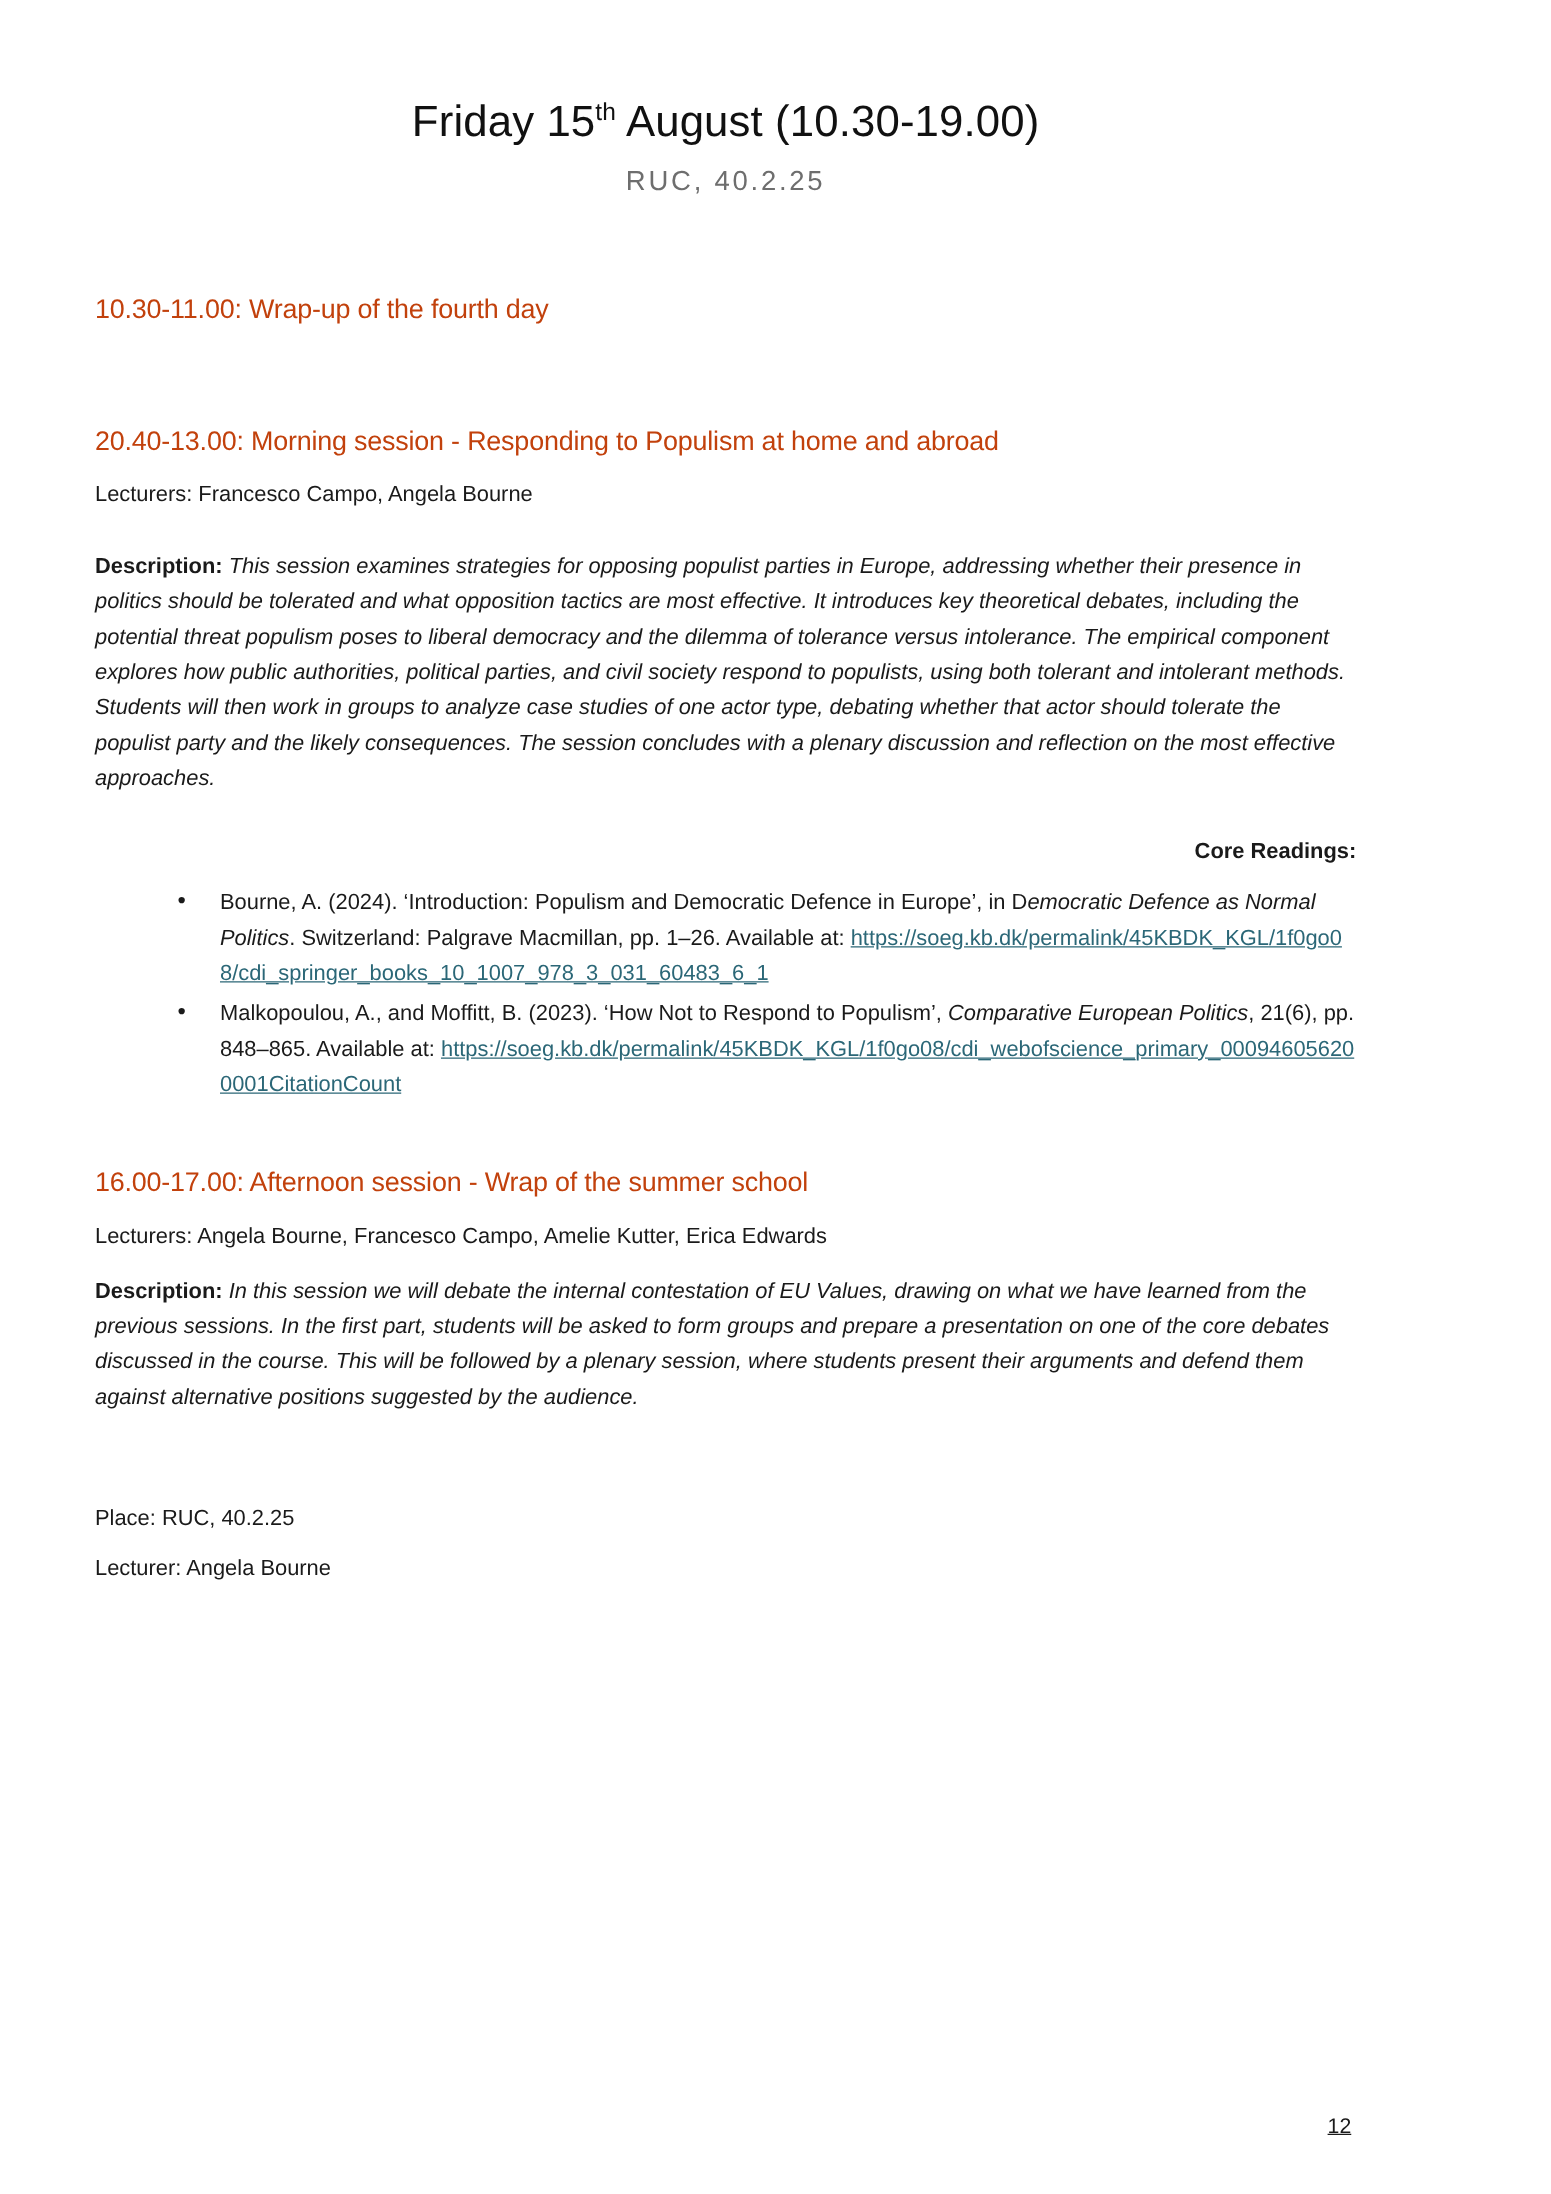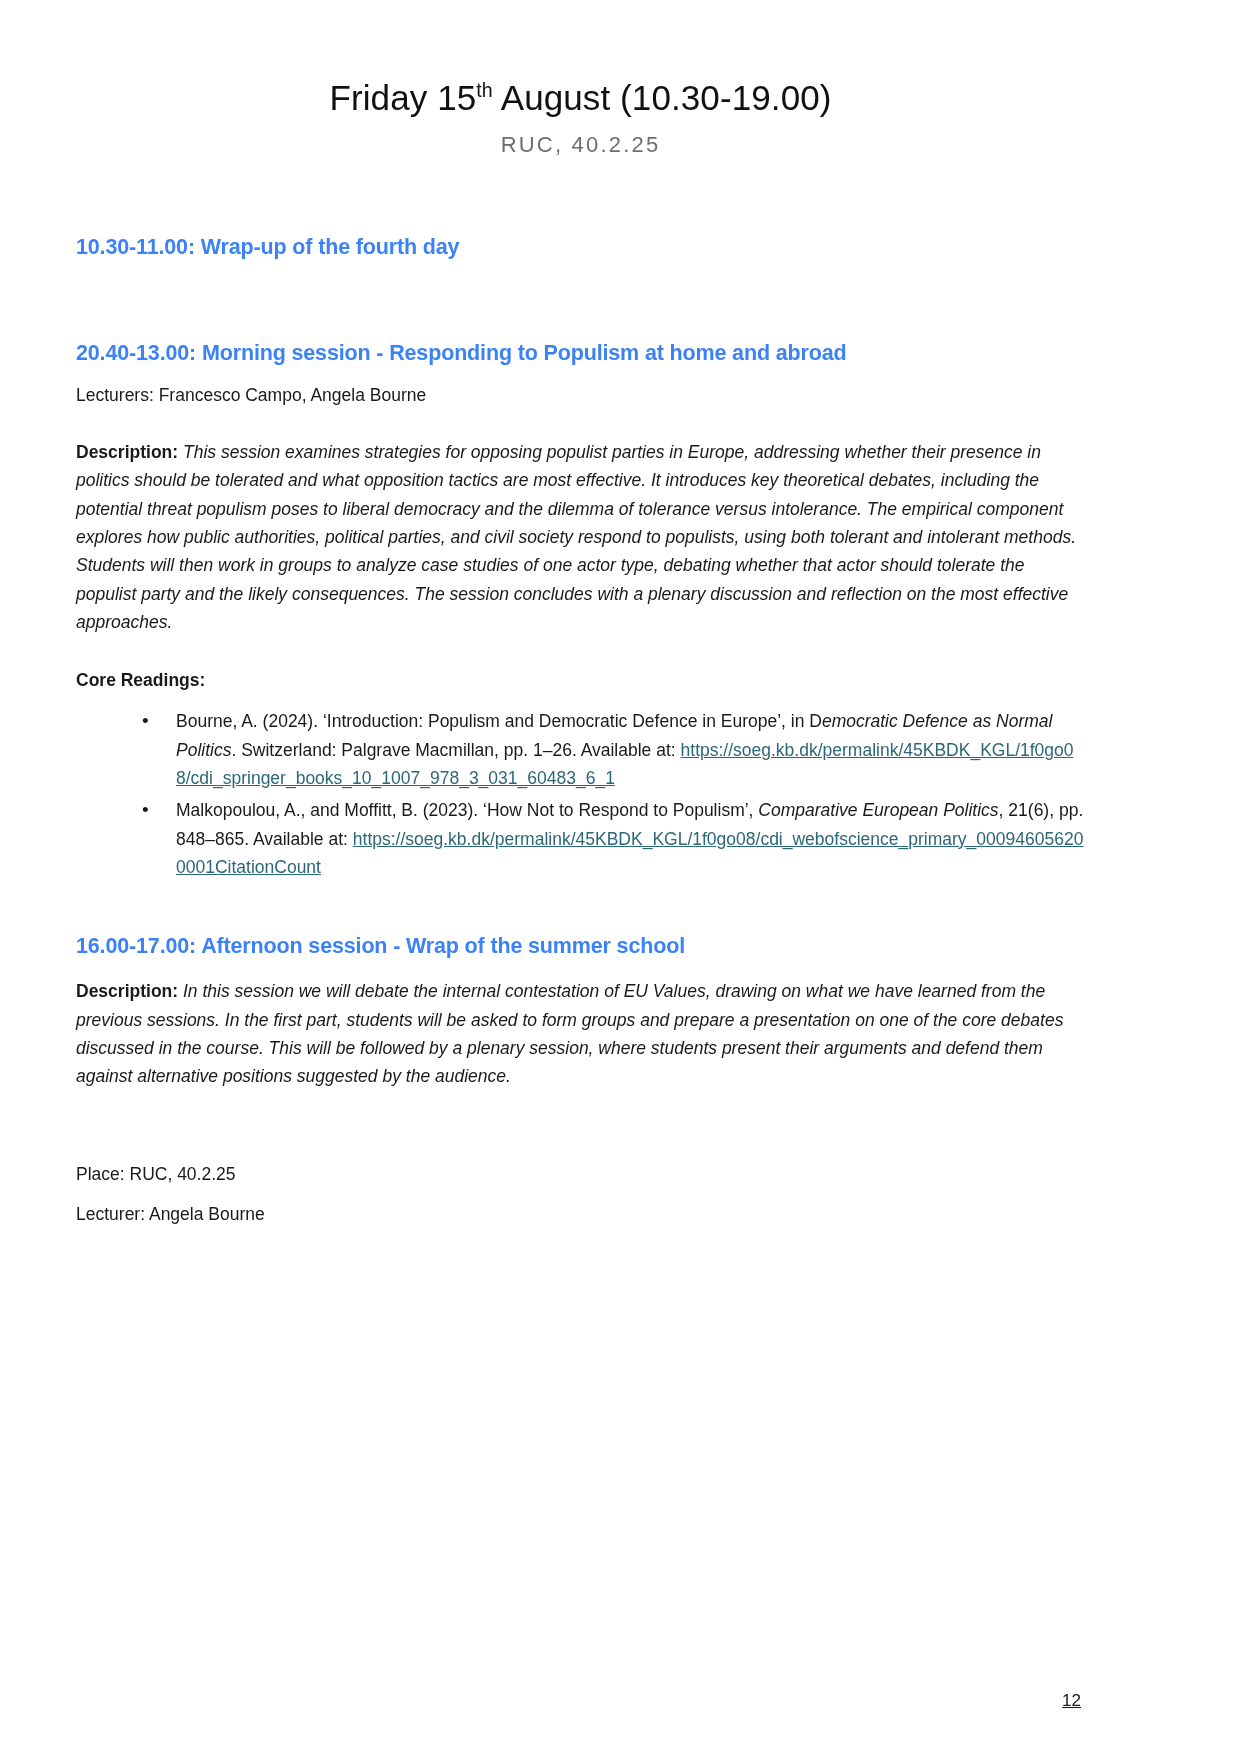--- a/index.html
+++ b/index.html
@@ -42,23 +42,23 @@
     text-align: center;
     font-size: 22px;
     color: #6e6e6e;
     letter-spacing: 2.2px;
     margin: 12px 0 0 0;
     font-weight: 400;
   }
 
   
   h2.session-heading {
-    color: #3b82f6;
+    color: #c2410c;
     font-size: 21.5px;
-    font-weight: 700;
+    font-weight: 400;
     letter-spacing: -0.15px;
     margin: 0;
     line-height: 1.3;
   }
 
   .sec {
     margin: 0;
   }
   .sp-top-1 { margin-top: 76px; }
   .sp-top-2 { margin-top: 78px; }
@@ -88,20 +88,21 @@
   .desc .body-it {
     font-style: italic;
   }
 
   .desc.tight { margin-top: 16px; }
 
   .readings-label {
     font-size: 17.5px;
     font-weight: 700;
     margin-top: 34px;
+    text-align: right;
   }
 
   ul.readings {
     margin: 16px 0 0 0;
     padding-left: 66px;
     list-style: none;
   }
   ul.readings > li {
     position: relative;
     font-size: 17.5px;
@@ -160,20 +161,21 @@
       <li><span>Bourne, A. (2024). ‘Introduction: Populism and Democratic Defence in Europe’, in D</span><em>emocratic Defence as Normal Politics</em><span>. Switzerland: Palgrave Macmillan, pp. 1–26. Available at: </span><span class="url">https://soeg.kb.dk/permalink/45KBDK_KGL/1f0go08/cdi_springer_books_10_1007_978_3_031_60483_6_1</span></li>
 
       <li><span>Malkopoulou, A., and Moffitt, B. (2023). ‘How Not to Respond to Populism’,  </span><em>Comparative European Politics</em><span>, 21(6), pp. 848–865. Available at: </span><span class="url">https://soeg.kb.dk/permalink/45KBDK_KGL/1f0go08/cdi_webofscience_primary_000946056200001CitationCount</span></li>
     </ul>
   </div>
 
 
   <div class="sec sp-top-4">
     <h2 class="session-heading">16.00-17.00: Afternoon session - Wrap of the summer school</h2>
 
+    <div class="meta-line"><b>Lecturers:</b><span>  Angela Bourne, Francesco Campo, Amelie Kutter, Erica Edwards</span></div>
 
     <div class="desc tight"><span class="lbl">Description:</span><span class="body-it">  In this session we will debate the internal contestation of EU Values, drawing on what we have learned from the previous sessions. In the first part, students will be asked to form groups and prepare a presentation on one of the core debates discussed in the course. This will be followed by a plenary session, where students present their arguments and defend them against alternative positions suggested by the audience.</span></div>
   </div>
 
   <div class="sec sp-top-5">
 
     <div class="meta-line"><b>Place:</b><span> RUC, 40.2.25</span></div>
 
     <div class="meta-line"><b>Lecturer:</b><span> Angela Bourne</span></div>
   </div>

